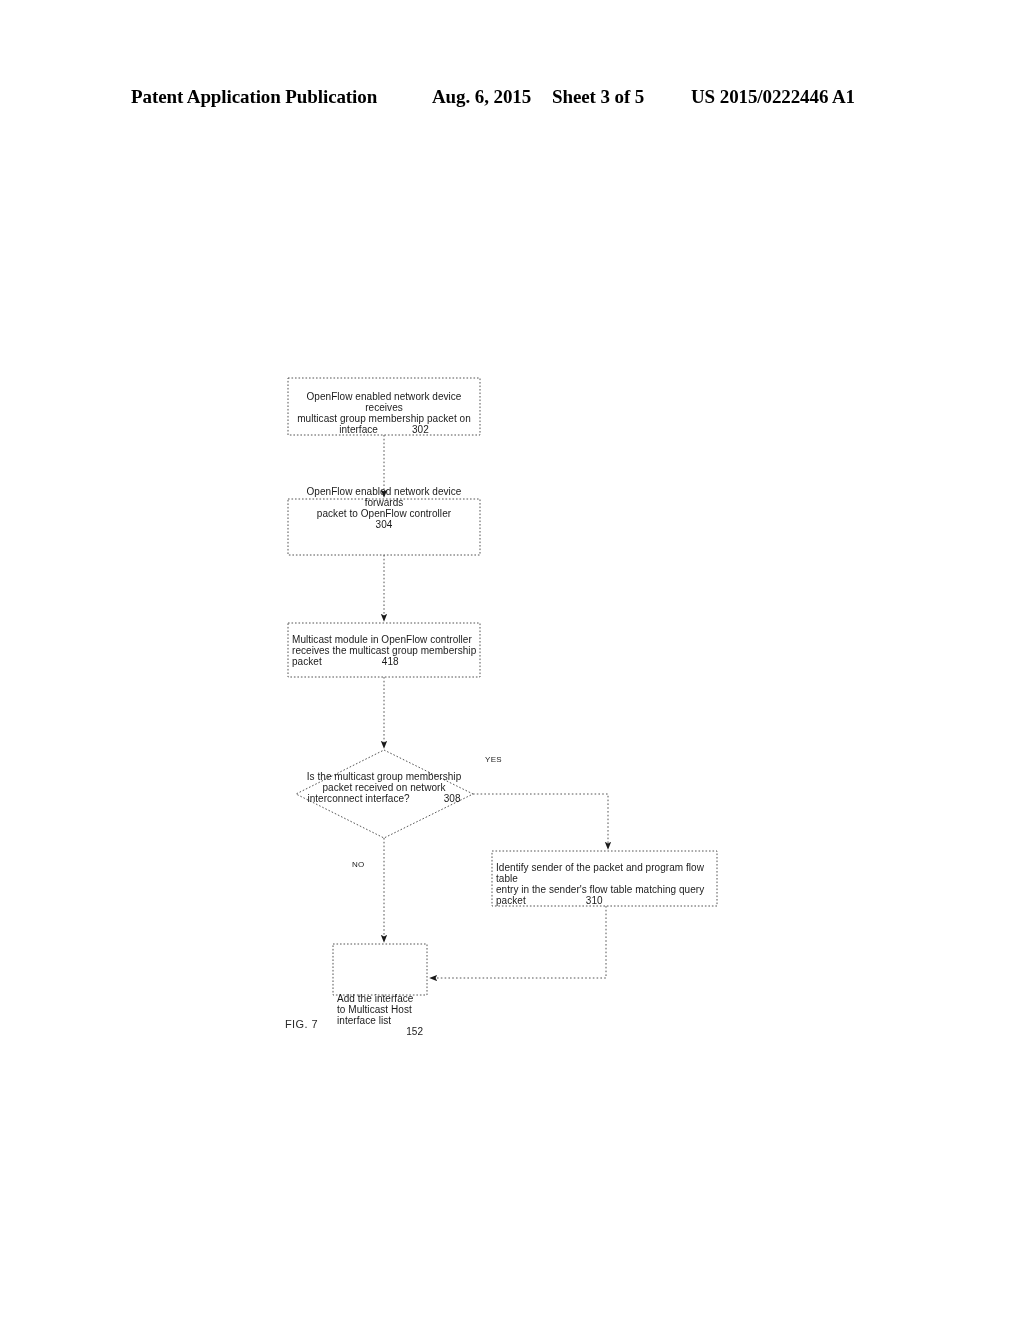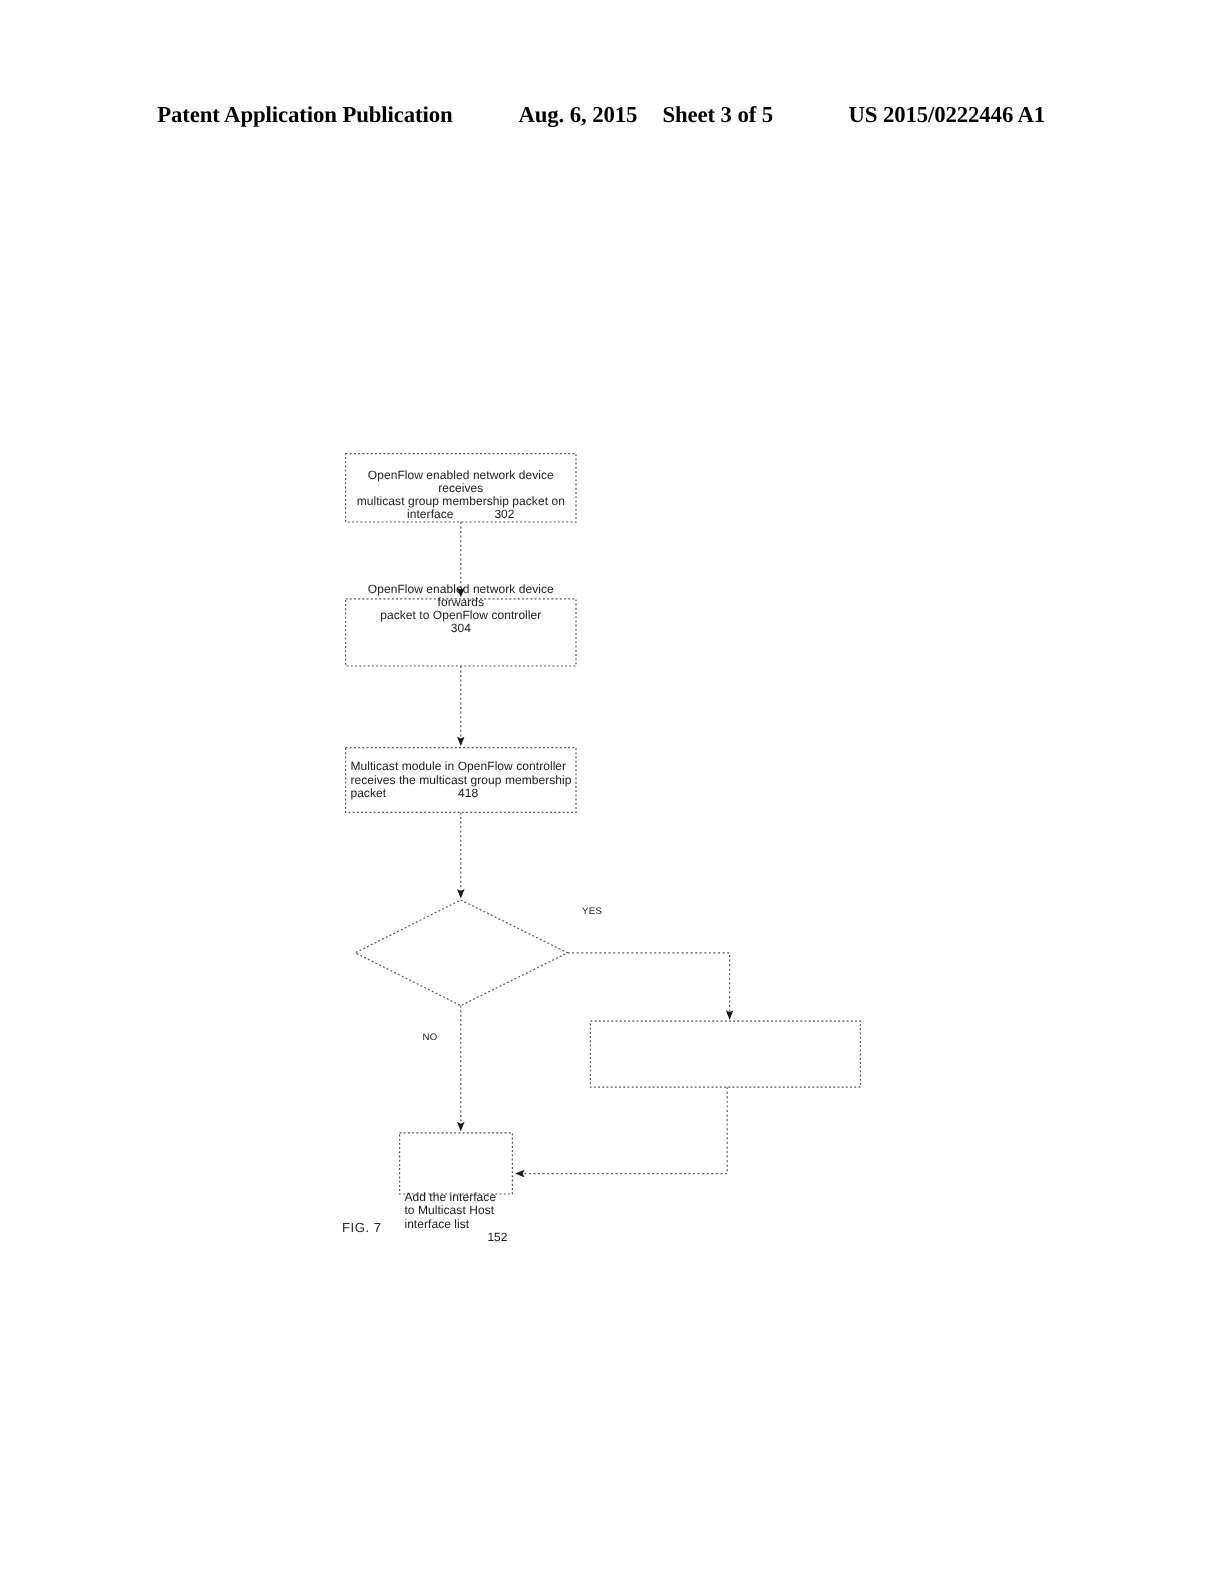--- a/index.html
+++ b/index.html
@@ -40,21 +40,21 @@
   #patent-header .h-date {
     position: absolute;
     left: 432px;
   }
   #patent-header .h-sheet {
     position: absolute;
     left: 552px;
   }
   #patent-header .h-number {
     position: absolute;
-    left: 707px;
+    left: 691px;
     text-align: center;
   }
 
   
   #flowchart {
     position: absolute;
     left: 0;
     top: 0;
     width: 1024px;
     height: 1320px;
@@ -222,21 +222,31 @@
       <span>packet to OpenFlow controller</span><br>
       <span>304</span>
     </div>
 
     <div class="node-text left" id="text-306">
       <span>Multicast module in OpenFlow controller</span><br>
       <span>receives the multicast group membership</span><br>
       <span>packet</span><span class="num-inline-wide">418</span>
     </div>
 
-
+    <div class="node-text center" id="text-308">
+      <span>Is the multicast group membership</span><br>
+      <span>packet received on network</span><br>
+      <span>interconnect interface?</span><span class="num-inline">308</span>
+    </div>
+
+    <div class="node-text left" id="text-310">
+      <span>Identify sender of the packet and program flow table</span><br>
+      <span>entry in the sender's flow table matching query</span><br>
+      <span>packet</span><span class="num-inline-wide">310</span>
+    </div>
 
     <div class="node-text left" id="text-312">
       <span>Add the interface</span><br>
       <span>to Multicast Host</span><br>
       <span>interface list</span>
       <span class="num-right">152</span>
     </div>
 
     <div class="branch-label" id="label-yes">YES</div>
     <div class="branch-label" id="label-no">NO</div>

